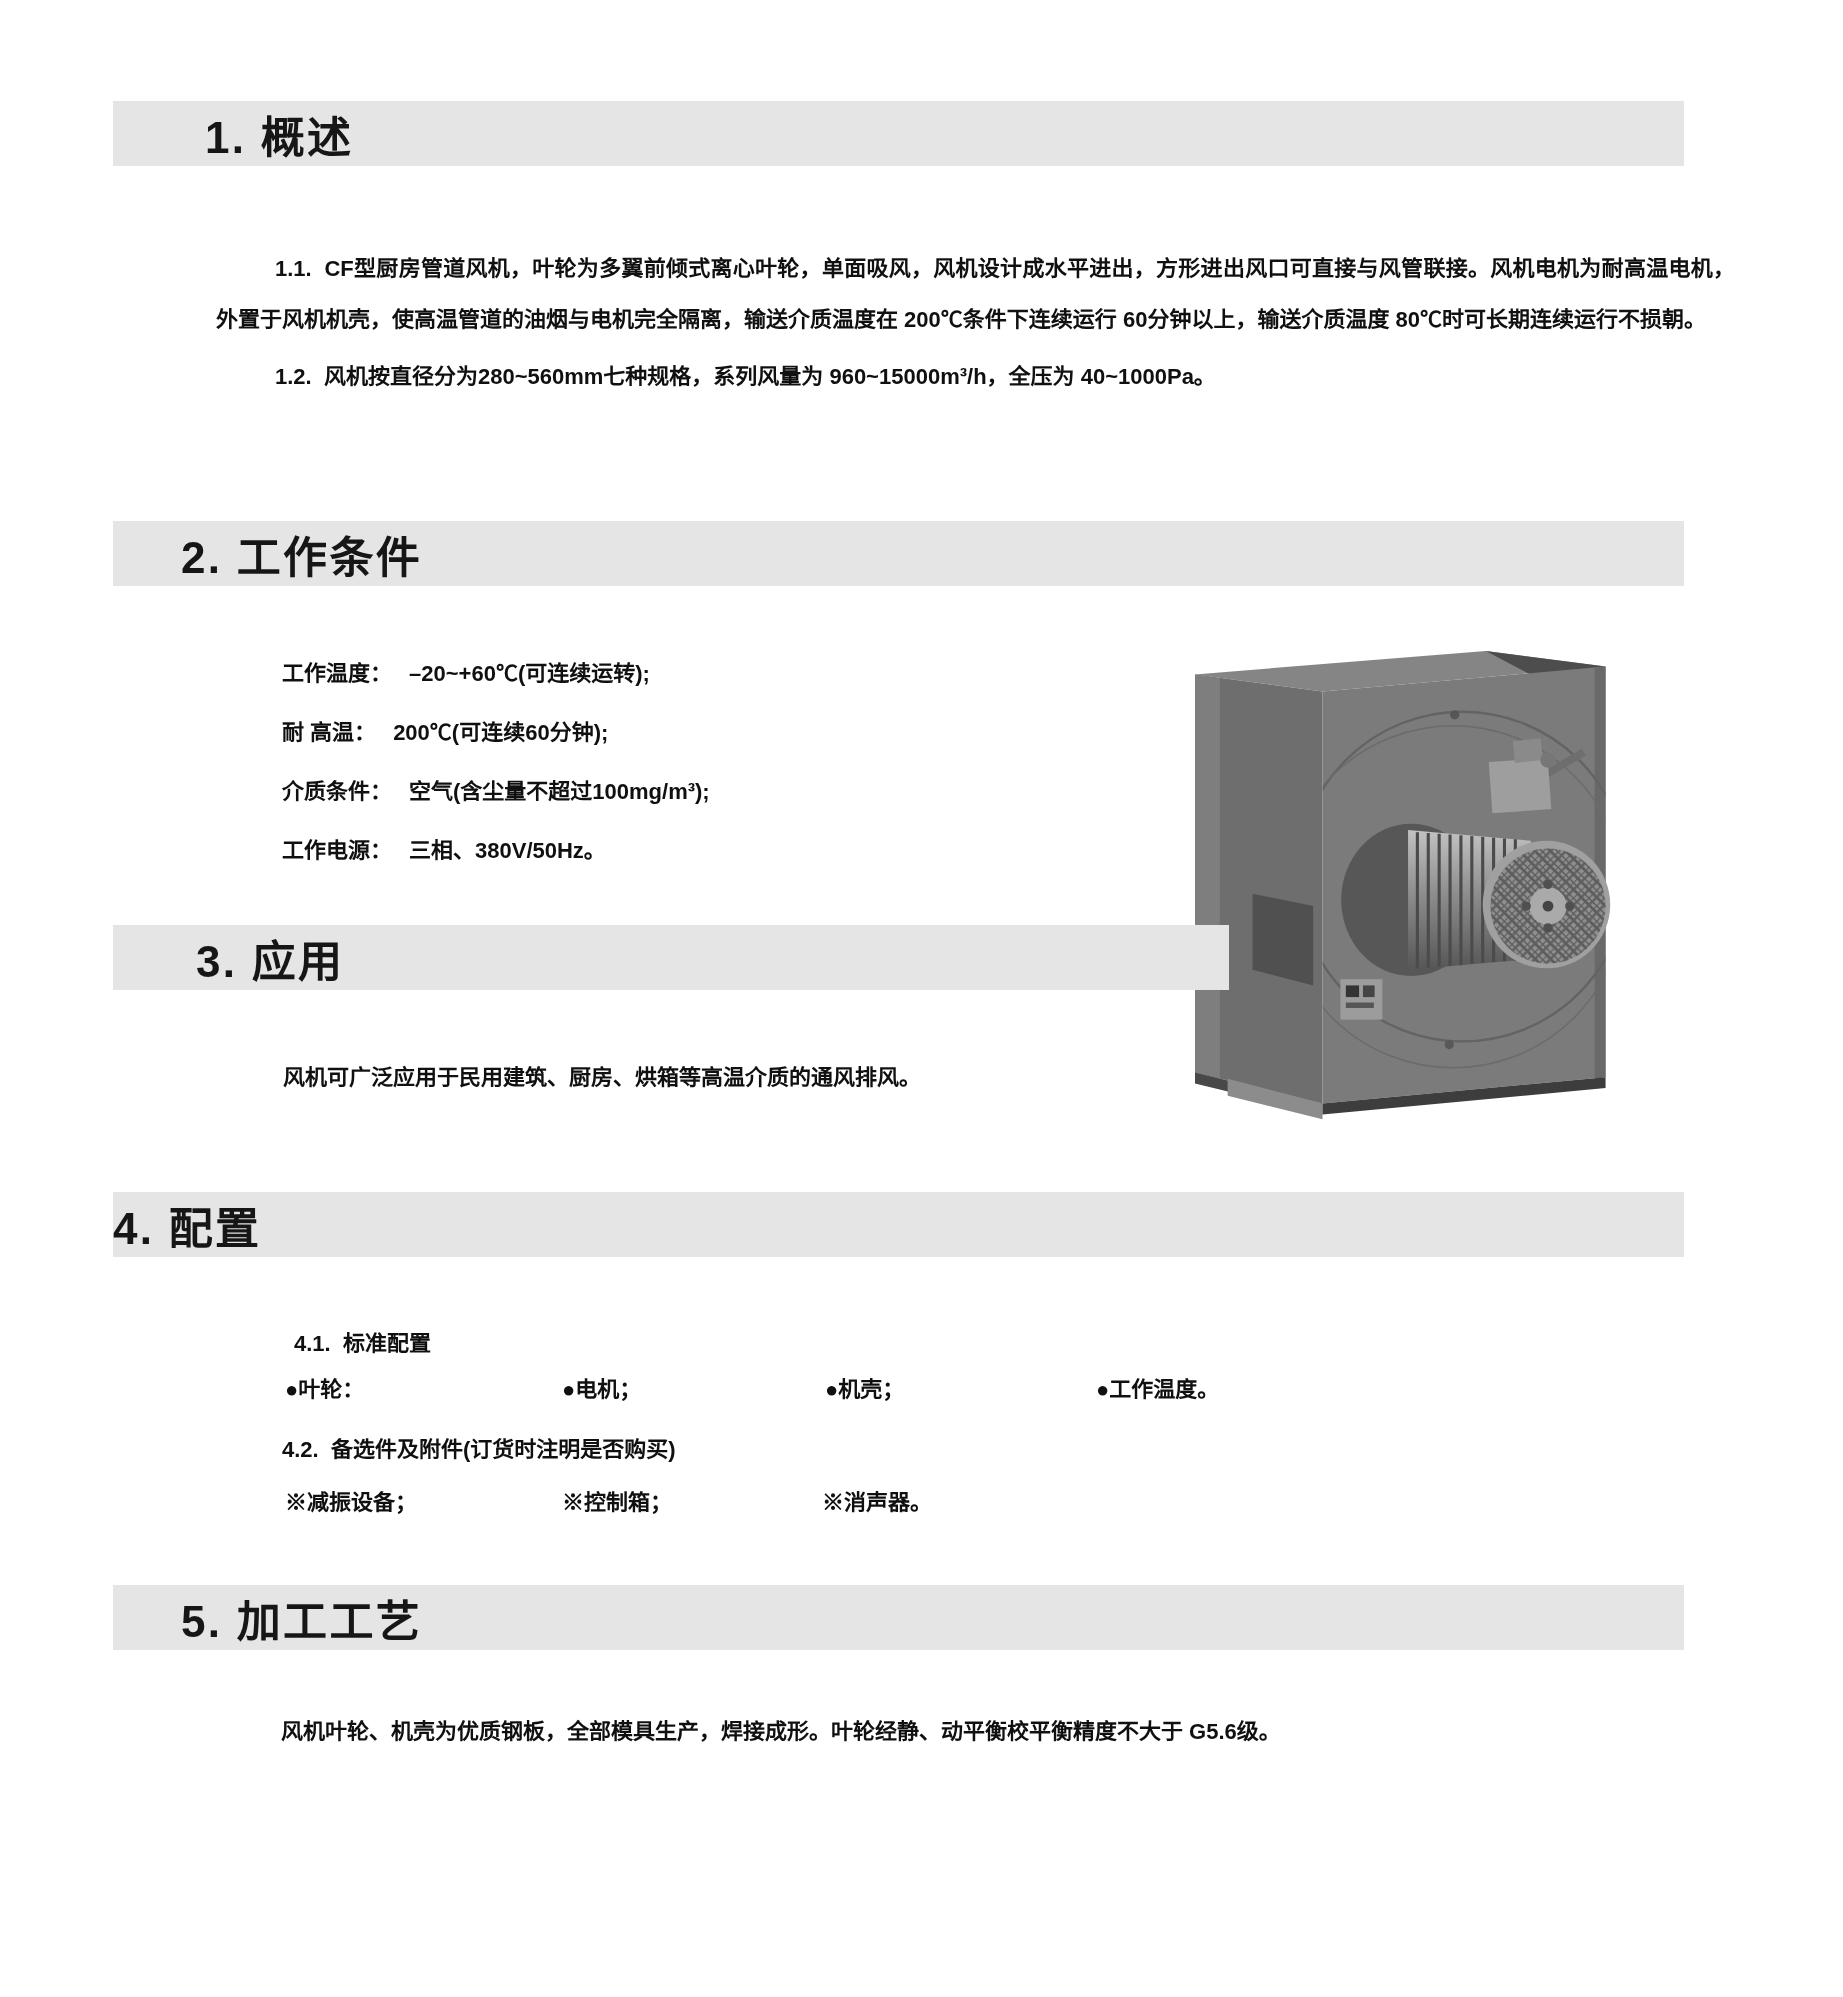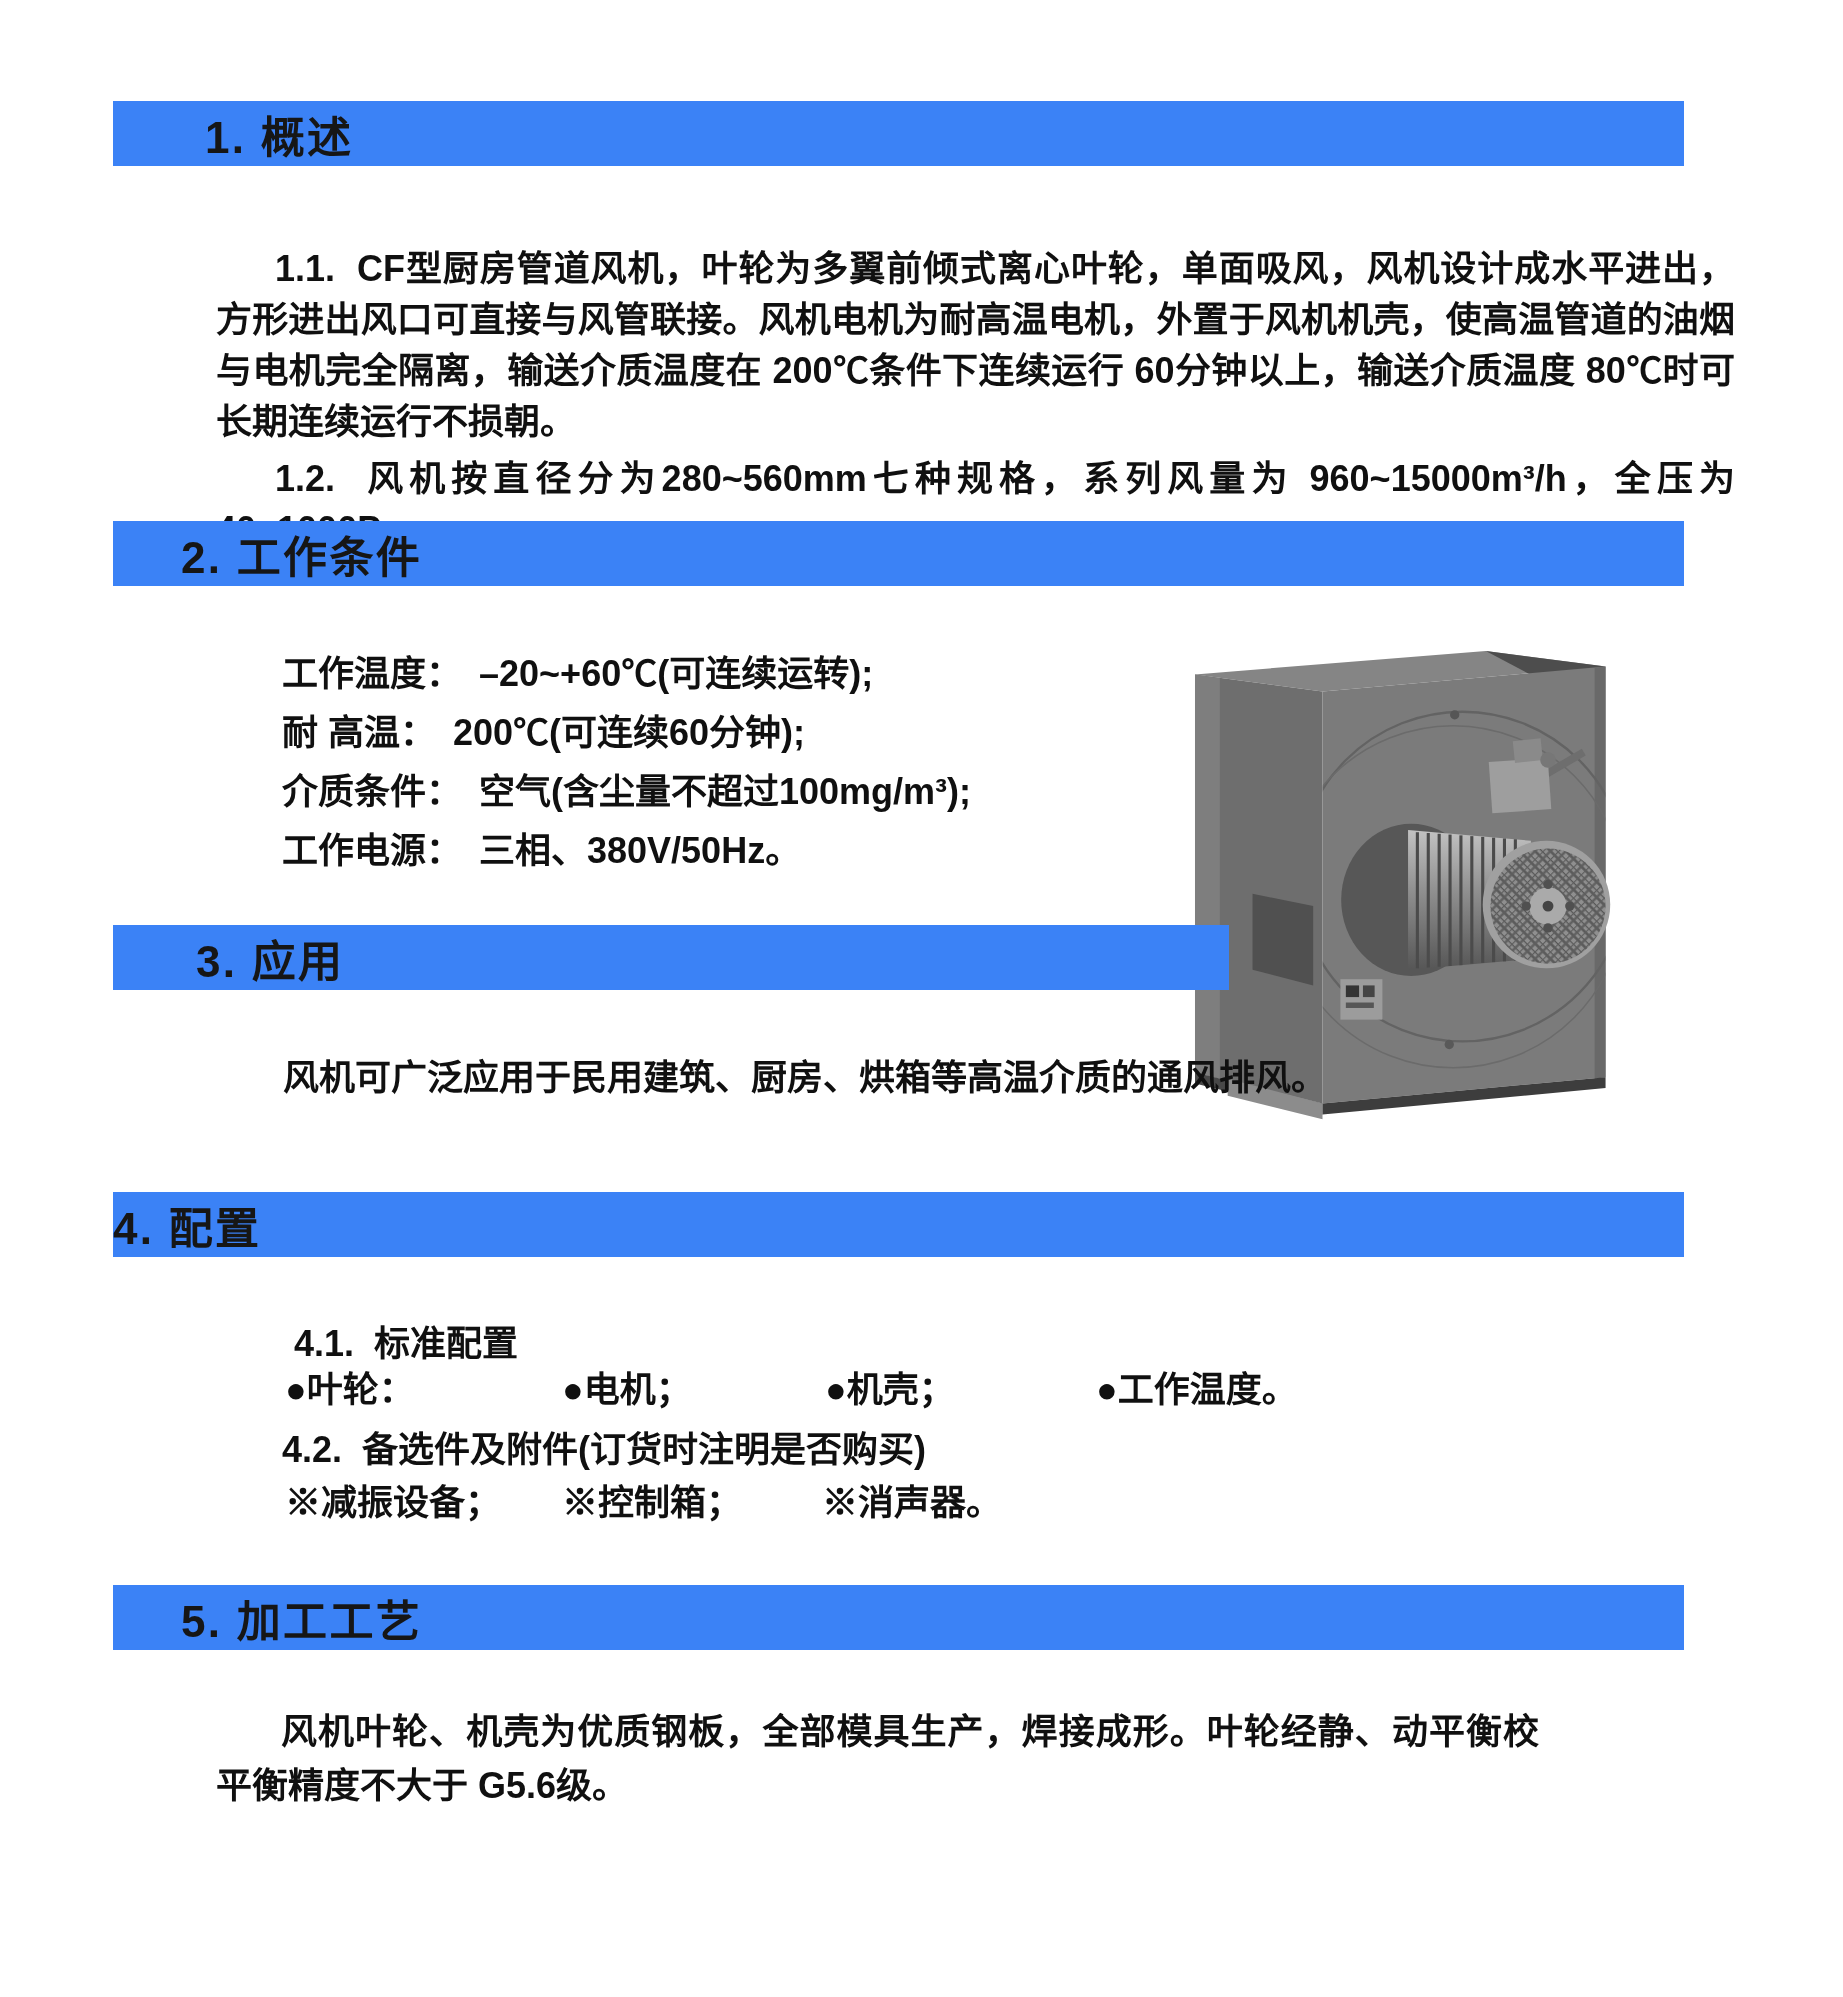--- a/index.html
+++ b/index.html
@@ -9,21 +9,21 @@
     height:1997px;
     background:#ffffff;
     font-family:"Liberation Sans", sans-serif;
     color:#141414;
     overflow:hidden;
   }
   
   .band{
     position:absolute;
     height:65px;
-    background:#3b82f6;
+    background:#e5e5e5;
     display:flex;
     align-items:center;
   }
   .band .hd{
     font-size:44px;
     font-weight:600;
     letter-spacing:2.3px;
     color:#161616;
     white-space:nowrap;
   }
@@ -32,21 +32,21 @@
   #band2{left:113px;top:521px;width:1571px;}
   #band2 .hd{padding-left:68px;}
   #band3{left:113px;top:925px;width:1116px;}
   #band3 .hd{padding-left:83px;}
   #band4{left:113px;top:1192px;width:1571px;}
   #band4 .hd{}
   #band5{left:113px;top:1585px;width:1571px;}
   #band5 .hd{padding-left:68px;}
 
   .bodytext{
-    font-size:36px;
+    font-size:22px;
     font-weight:600;
     line-height:51px;
     color:#101010;
   }
   #overview-block{
     position:absolute;
     left:216px;top:243px;width:1519px;
     text-align:justify;
     text-justify:inter-character;
   }

